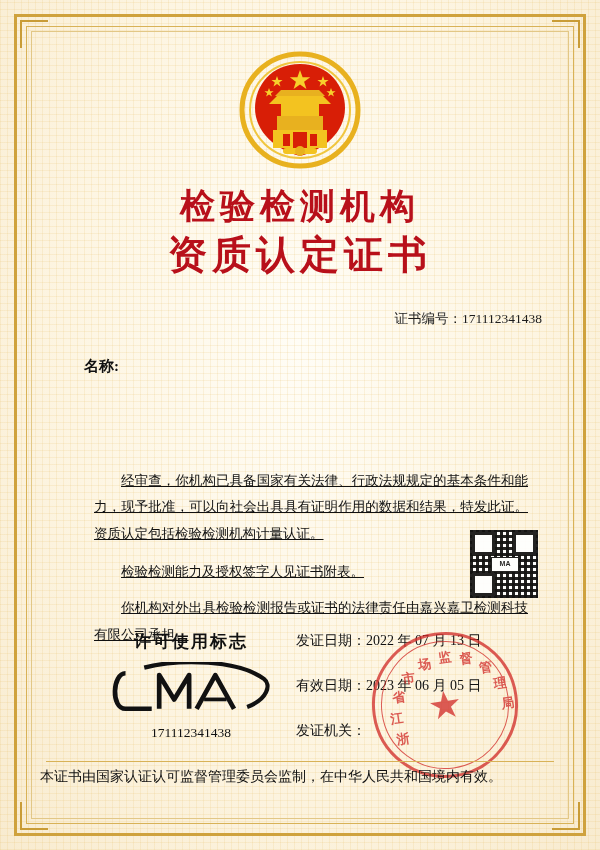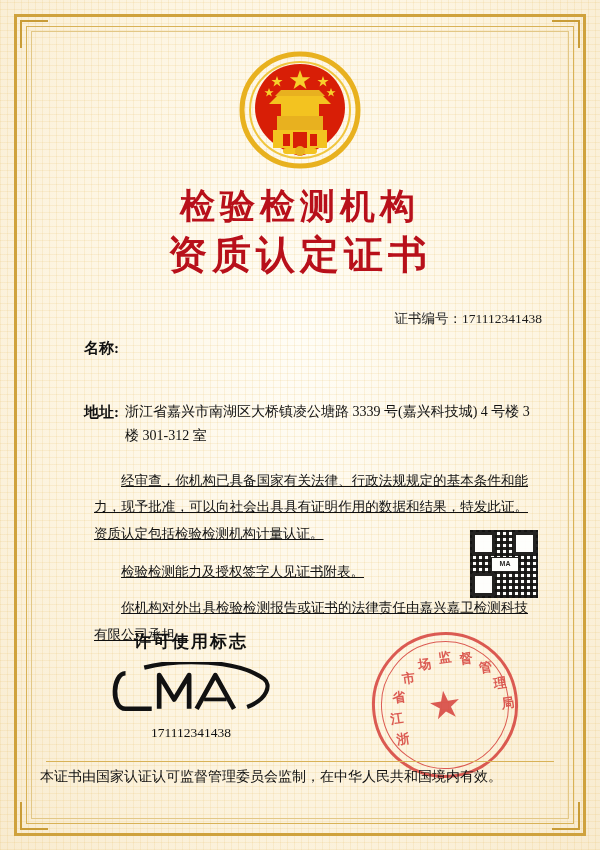--- a/index.html
+++ b/index.html
@@ -110,21 +110,21 @@
   .field .label {
     font-weight: bold;
     font-size: 15px;
     float: left;
     margin-right: 6px;
   }
   .field .value {
     overflow: hidden;
     display: block;
   }
-  .field-name { top: 296px; }
+  .field-name { top: 314px; }
   .field-addr { top: 360px; }
 
   .body-text {
     position: absolute;
     left: 44px; right: 22px;
     top: 418px;
     font-size: 13.5px;
     line-height: 1.95;
     color: #111;
     text-align: justify;
@@ -331,24 +331,20 @@
       <div class="title-line l1">检验检测机构</div>
       <div class="title-line l2">资质认定证书</div>
     </div>
 
     <div class="cert-number">证书编号：171112341438</div>
 
     <div class="field field-name">
       <span class="label">名称:</span>
     </div>
 
-    <div class="field field-addr">
-      <span class="label">地址:</span>
-      <span class="value">浙江省嘉兴市南湖区大桥镇凌公塘路 3339 号(嘉兴科技城) 4 号楼 3 楼 301-312 室</span>
-    </div>
 
     <div class="body-text">
       <p class="indent">经审查，你机构已具备国家有关法律、行政法规规定的基本条件和能力，现予批准，可以向社会出具具有证明作用的数据和结果，特发此证。资质认定包括检验检测机构计量认证。</p>
       <p class="indent gap">检验检测能力及授权签字人见证书附表。</p>
       <p class="indent">你机构对外出具检验检测报告或证书的法律责任由嘉兴嘉卫检测科技有限公司承担。</p>
     </div>
 
     <div class="qr">
       <div class="qr-bl"></div>
       <div class="qr-center">MA</div>
@@ -361,20 +357,31 @@
           <path d="M20 12 C 6 12, 4 50, 20 50 L 48 50" fill="none" stroke="#111" stroke-width="5"></path>
           <path d="M56 50 L56 14 L72 40 L88 14 L88 50" fill="none" stroke="#111" stroke-width="5" stroke-linejoin="round"></path>
           <path d="M96 50 L116 14 L136 50" fill="none" stroke="#111" stroke-width="5" stroke-linejoin="round"></path>
           <path d="M104 40 L128 40" stroke="#111" stroke-width="4"></path>
           <path d="M40 6 C 80 -4, 140 -2, 168 18 C 176 24, 172 40, 150 48" fill="none" stroke="#111" stroke-width="4.5"></path>
         </svg>
       </div>
       <div class="mark-number">171112341438</div>
     </div>
 
+    <div class="issue-block">
+      <div class="issue-row">
+        <span class="lbl">发证日期：</span><span class="val">2022 年 07 月 13 日</span>
+      </div>
+      <div class="issue-row">
+        <span class="lbl">有效日期：</span><span class="val">2023 年 06 月 05 日</span>
+      </div>
+      <div class="issue-row">
+        <span class="lbl">发证机关：</span><span class="val"></span>
+      </div>
+    </div>
 
     <div class="seal">
       <div class="inner-ring"></div>
       <div class="arc-text">
         <span style="transform: rotate(-110deg) translate(0,-56px) rotate(110deg);">浙</span>
         <span style="transform: rotate(-88deg) translate(0,-56px) rotate(88deg);">江</span>
         <span style="transform: rotate(-66deg) translate(0,-56px) rotate(66deg);">省</span>
         <span style="transform: rotate(-44deg) translate(0,-56px) rotate(44deg);">市</span>
         <span style="transform: rotate(-22deg) translate(0,-56px) rotate(22deg);">场</span>
         <span style="transform: rotate(0deg) translate(0,-56px) rotate(0deg);">监</span>

